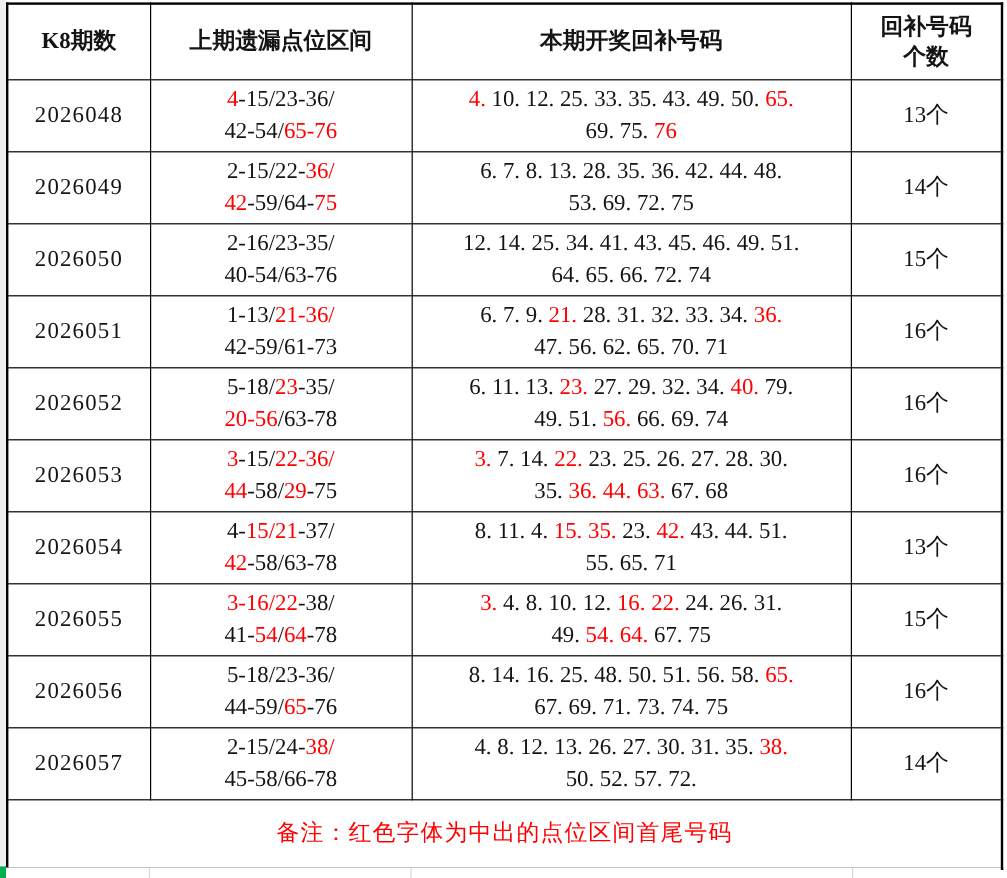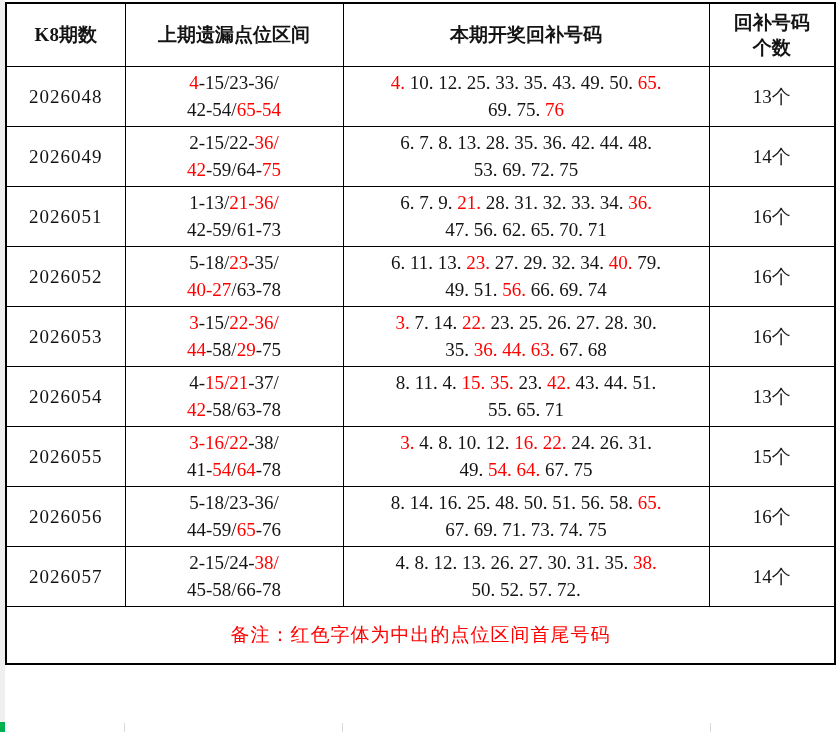--- a/index.html
+++ b/index.html
@@ -52,57 +52,69 @@
       <th>本期开奖回补号码</th>
       <th class="h-count">回补号码
 个数</th>
     </tr>
   </thead>
   <tbody>
       <tr>
         <td class="c-period">2026048</td>
         <td class="c-interval">
           <div><span class="red">4</span><span>-15/23-36/</span></div>
-          <div><span>42-54/</span><span class="red">65-54</span></div>
+          <div><span>42-54/</span><span class="red">65-76</span></div>
         </td>
         <td class="c-numbers">
           <div><span class="red">4. </span><span>10. 12. 25. 33. 35. 43. 49. 50. </span><span class="red">65.</span></div>
           <div><span>69. 75. </span><span class="red">76</span></div>
         </td>
         <td class="c-count">13个</td>
       </tr>
       <tr>
         <td class="c-period">2026049</td>
         <td class="c-interval">
           <div><span>2-15/22-</span><span class="red">36/</span></div>
           <div><span class="red">42</span><span>-59/64-</span><span class="red">75</span></div>
         </td>
         <td class="c-numbers">
           <div><span>6. 7. 8. 13. 28. 35. 36. 42. 44. 48.</span></div>
           <div><span>53. 69. 72. 75</span></div>
         </td>
         <td class="c-count">14个</td>
       </tr>
       <tr>
+        <td class="c-period">2026050</td>
+        <td class="c-interval">
+          <div><span>2-16/23-35/</span></div>
+          <div><span>40-54/63-76</span></div>
+        </td>
+        <td class="c-numbers">
+          <div><span>12. 14. 25. 34. 41. 43. 45. 46. 49. 51.</span></div>
+          <div><span>64. 65. 66. 72. 74</span></div>
+        </td>
+        <td class="c-count">15个</td>
+      </tr>
+      <tr>
         <td class="c-period">2026051</td>
         <td class="c-interval">
           <div><span>1-13/</span><span class="red">21-36/</span></div>
           <div><span>42-59/61-73</span></div>
         </td>
         <td class="c-numbers">
           <div><span>6. 7. 9. </span><span class="red">21.</span><span> 28. 31. 32. 33. 34. </span><span class="red">36.</span></div>
           <div><span>47. 56. 62. 65. 70. 71</span></div>
         </td>
         <td class="c-count">16个</td>
       </tr>
       <tr>
         <td class="c-period">2026052</td>
         <td class="c-interval">
           <div><span>5-18/</span><span class="red">23</span><span>-35/</span></div>
-          <div><span class="red">40-27</span><span>/63-78</span></div>
+          <div><span class="red">20-56</span><span>/63-78</span></div>
         </td>
         <td class="c-numbers">
           <div><span>6. 11. 13. </span><span class="red">23.</span><span> 27. 29. 32. 34. </span><span class="red">40.</span><span> 79.</span></div>
           <div><span>49. 51. </span><span class="red">56.</span><span> 66. 69. 74</span></div>
         </td>
         <td class="c-count">16个</td>
       </tr>
       <tr>
         <td class="c-period">2026053</td>
         <td class="c-interval">

